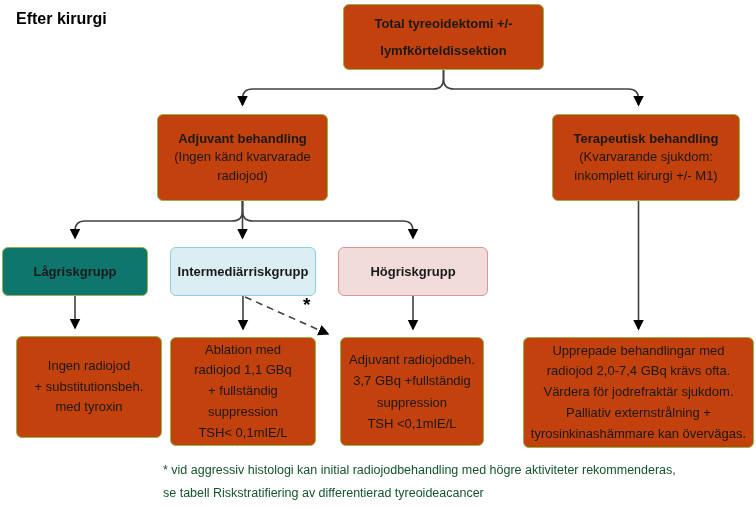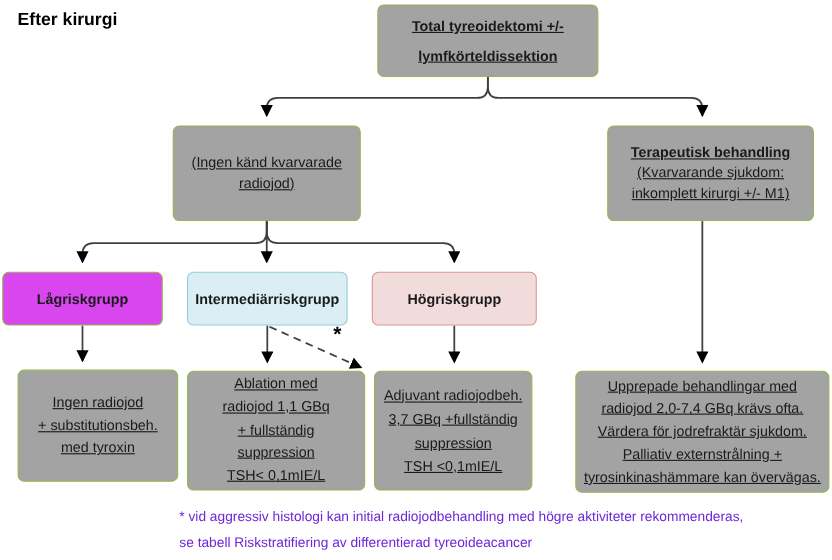--- a/index.html
+++ b/index.html
@@ -9,48 +9,48 @@
   }
   .page-title{
     position:absolute;left:16px;top:10px;font-size:16px;font-weight:bold;color:#000;
   }
   svg.connectors{position:absolute;left:0;top:0;width:756px;height:509px;pointer-events:none;}
   .node{
     position:absolute;box-sizing:border-box;border-radius:6px;
     display:flex;flex-direction:column;align-items:center;justify-content:center;
     text-align:center;padding:2px 6px;
   }
-  .green{background:#a3a3a3;border:1.6px solid #94b64e;text-decoration:underline;}
-  .lightgreen{background:#d946ef;border:1.8px solid #94b64e;}
+  .green{background:#c2410c;border:1.6px solid #94b64e;}
+  .lightgreen{background:#0f766e;border:1.8px solid #94b64e;}
   .blue{background:#daeef3;border:1.8px solid #92cddc;}
   .pink{background:#f2dcdb;border:1.8px solid #d99694;}
   .pre{white-space:pre-line;}
   .node .txt{font-size:13px;line-height:1.6;}
   .node-top{left:343px;top:4px;width:201px;height:66px;}
   .node-top .txt{font-weight:bold;line-height:2.1;}
   .node-adjuvant{left:157px;top:114px;width:171px;height:87px;}
   .node-terapeutisk{left:552px;top:114px;width:188px;height:87px;}
   .node-title{font-size:13px;font-weight:bold;line-height:1.5;}
   .node-sub{font-size:13px;line-height:1.45;}
   .node-lagrisk{left:2px;top:247px;width:146px;height:49px;}
   .node-intermediar{left:170px;top:247px;width:146px;height:49px;}
   .node-hogrisk{left:338px;top:247px;width:150px;height:49px;}
   .risk-label{font-size:13px;font-weight:bold;}
   .node-ingen{left:16px;top:336px;width:146px;height:102px;}
-  .node-ablation{left:170px;top:337px;width:162px;height:109px;justify-content:flex-end;}
+  .node-ablation{left:170px;top:337px;width:146px;height:109px;}
   .node-adjrad{left:340px;top:337px;width:144px;height:109px;}
   .node-adjrad .txt{line-height:1.65;}
   .node-upprepade{left:523px;top:337px;width:231px;height:111px;padding:2px 3px;}
   .node-upprepade .txt{line-height:1.6;}
   .asterisk{
     position:absolute;left:303px;top:294px;font-size:19px;font-weight:bold;color:#000;
   }
   .footnote{
     position:absolute;left:163px;top:459px;width:580px;
-    font-size:12.5px;line-height:1.8;color:#6d28d9;
+    font-size:12.5px;line-height:1.8;color:#14532d;
   }
 </style>
 </head>
 <body>
 
 <div class="canvas">
 
   <div class="page-title">Efter kirurgi</div>
 
   <svg class="connectors" viewBox="0 0 756 509" xmlns="http://www.w3.org/2000/svg">
@@ -72,20 +72,21 @@
       <path d="M245,297 L328,334" stroke-dasharray="7 5" marker-end="url(#arr)"></path>
     </g>
   </svg>
 
   <div class="node green node-top">
     <div class="txt pre">Total tyreoidektomi +/-
 lymfkörteldissektion</div>
   </div>
 
   <div class="node green node-adjuvant">
+    <div class="node-title">Adjuvant behandling</div>
     <div class="node-sub pre">(Ingen känd kvarvarade
 radiojod)</div>
   </div>
 
   <div class="node green node-terapeutisk">
     <div class="node-title">Terapeutisk behandling</div>
     <div class="node-sub pre">(Kvarvarande sjukdom:
 inkomplett kirurgi +/- M1)</div>
   </div>
 

